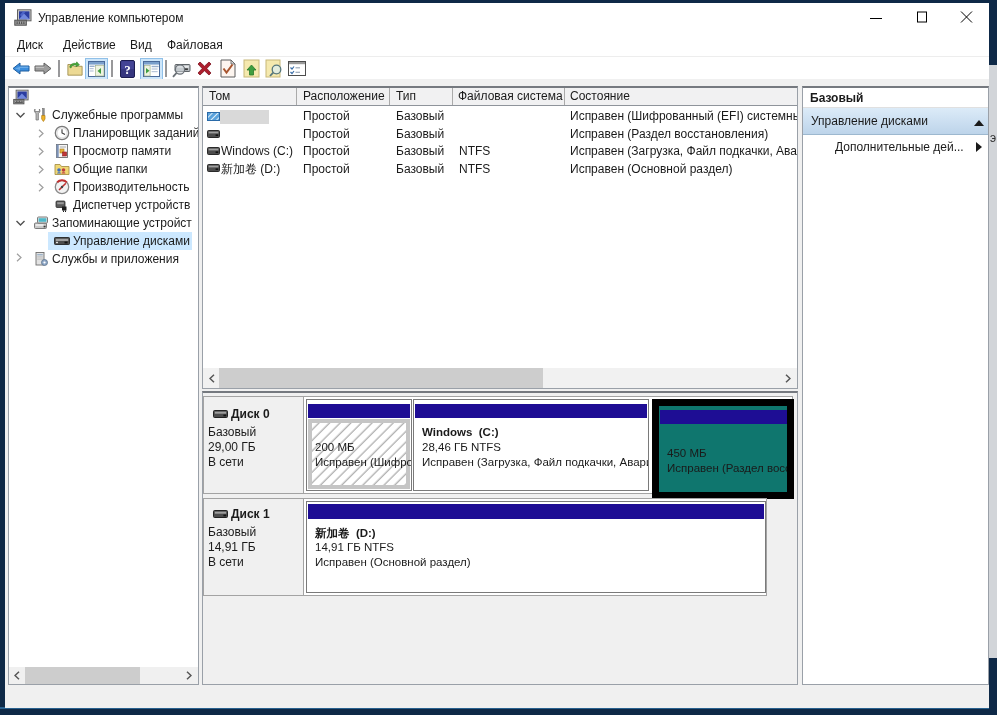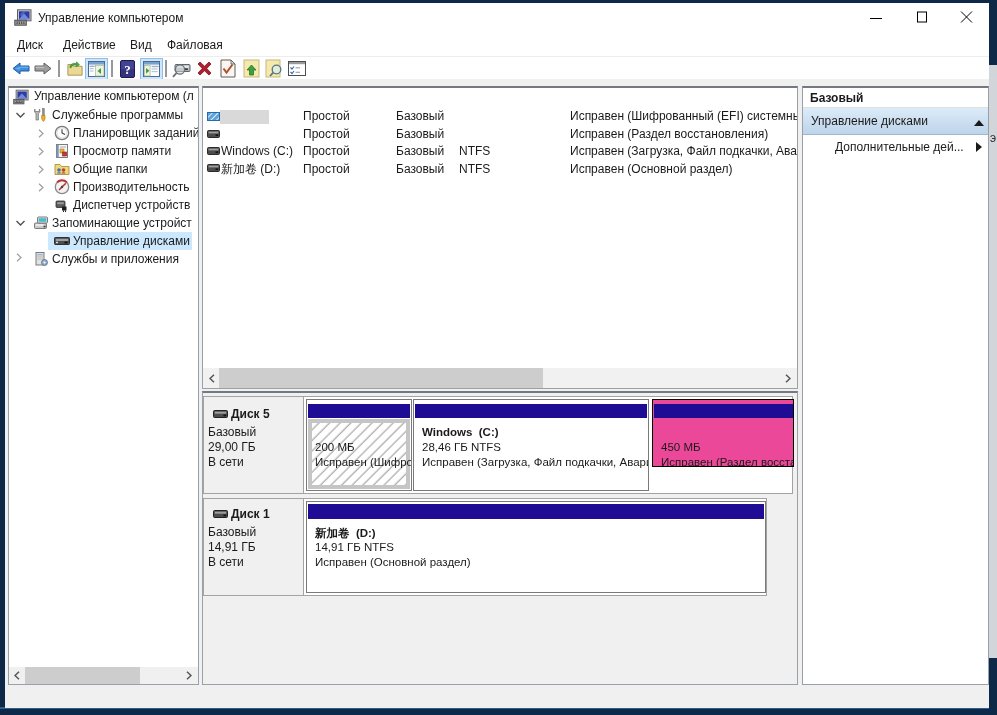--- a/index.html
+++ b/index.html
@@ -143,21 +143,20 @@
   <div class="abs" style="left:39px;top:143.5px;width:144px;height:18px;background:#cce8ff"></div>
 
   <svg class="abs" style="left:4px;top:0.5px" width="16" height="16" viewBox="0 0 18 17">
     <rect x="3.5" y="0.8" width="13.5" height="11" fill="#c9c9c9" stroke="#5f5f5f"></rect>
     <rect x="5" y="2.3" width="10.5" height="8" fill="#2b3da0"></rect>
     <path d="M5 10.3 L10 4.5 L15.5 10.3 Z" fill="#7e95e8" opacity="0.85"></path>
     <rect x="0.8" y="11.2" width="11.5" height="5" fill="#9d9d9d" stroke="#4f4f4f"></rect>
     <rect x="2" y="12.5" width="9" height="2.4" fill="#404040"></rect>
     <line x1="2.4" y1="13.4" x2="10.6" y2="13.4" stroke="#fff" stroke-width="0.8" stroke-dasharray="1 0.8"></line>
   </svg>
-  <div class="trow" style="left:25px;top:-1px">Управление компьютером (л</div>
 
   <svg class="abs" style="left:7px;top:22.5px" width="9" height="9" viewBox="0 0 9 9">
         <path d="M0.5 2 L4.5 6 L8.5 2" fill="none" stroke="#505050" stroke-width="1.4"></path>
       </svg>
   <svg class="abs" style="left:24px;top:18.5px" width="16" height="16" viewBox="0 0 16 16">
     <path d="M2 2 C1 3.5 1.2 5.5 3 6.3 L3 13 L5.4 13 L5.4 6.3 C7.2 5.5 7.4 3.5 6.4 2 L6.4 4.5 L2 4.5 Z" fill="#b9b9b9" stroke="#6e6e6e" stroke-width="0.7"></path>
     <rect x="9.6" y="1.5" width="1.6" height="7" fill="#8f8f8f" stroke="#5f5f5f" stroke-width="0.5"></rect>
     <path d="M8.7 8.5 L12 8.5 L12 12 L10.4 14.5 L8.7 12 Z" fill="#f0b429" stroke="#b07b10" stroke-width="0.7"></path>
   </svg>
   <div class="trow" style="left:43px;top:17.5px">Служебные программы</div>
@@ -255,20 +254,31 @@
         </svg>
     <div class="abs" style="left:16px;top:0;width:115px;height:17px;background:#cdcdcd"></div>
     <svg class="abs" style="left:177px;top:4px" width="6" height="9" viewBox="0 0 6 9">
           <path d="M1 0.8 L5 4.5 L1 8.2" fill="none" stroke="#555" stroke-width="1.5"></path>
         </svg>
   </div>
 </div>
 
 <div class="panel" id="vol" style="left:202px;top:86px;width:596px;height:303px">
 
+  <div class="abs" style="left:0;top:0;width:594px;height:18px;background:#f1f1f2;border-bottom:1px solid #8f949b">
+    <div class="abs" style="left:93px;top:0;width:1px;height:18px;background:#aaaaaa"></div>
+    <div class="abs" style="left:186px;top:0;width:1px;height:18px;background:#aaaaaa"></div>
+    <div class="abs" style="left:249px;top:0;width:1px;height:18px;background:#aaaaaa"></div>
+    <div class="abs" style="left:361px;top:0;width:1px;height:18px;background:#aaaaaa"></div>
+    <div class="vtxt" style="left:6px;top:1px">Том</div>
+    <div class="vtxt" style="left:100px;top:1px">Расположение</div>
+    <div class="vtxt" style="left:193px;top:1px">Тип</div>
+    <div class="vtxt" style="left:255px;top:1px">Файловая система</div>
+    <div class="vtxt" style="left:367px;top:1px">Состояние</div>
+  </div>
 
   <div class="abs" style="left:17px;top:23px;width:49px;height:14px;background:#d9d9d9"></div>
   <svg class="abs" style="left:4px;top:25px" width="13" height="9" viewBox="0 0 13 9">
     <defs>
           <pattern id="hs" width="4" height="4" patternUnits="userSpaceOnUse" patternTransform="rotate(45)">
       <rect width="4" height="4" fill="#5aa2dc"></rect>
             <line x1="0" y1="0" x2="0" y2="4" stroke="#fff" stroke-width="1.6"></line>
           </pattern>
         </defs>
     <rect x="0.5" y="0.5" width="12" height="8" fill="url(#hs)" stroke="#2a6aa8"></rect>
@@ -321,21 +331,21 @@
 
 <div class="panel" id="graph" style="left:202px;top:391px;width:596px;height:294px;background:#f0f0f0">
 
   <div class="abs" style="left:0px;top:4px;width:590px;height:98px;background:#fff;border:1px solid #a3a3a3;box-sizing:border-box">
     <div class="abs" style="left:0;top:0;width:99px;height:96px;background:#f0f0f0;border-right:1px solid #a3a3a3">
       <svg class="abs" style="left:9px;top:13px" width="15" height="8" viewBox="0 0 15 8">
         <rect x="0.5" y="0.5" width="14" height="7" rx="1" fill="#4c4c4c" stroke="#222"></rect>
         <rect x="1.8" y="1.7" width="11.4" height="2" fill="#9f9f9f"></rect>
             <rect x="10.4" y="4.6" width="2.8" height="1.7" fill="#111"></rect>
       </svg>
-      <div class="abs b" style="left:27px;top:10px">Диск 5</div>
+      <div class="abs b" style="left:27px;top:10px">Диск 0</div>
       <div class="abs" style="left:4px;top:28px">Базовый</div>
       <div class="abs" style="left:4px;top:43px">29,00 ГБ</div>
       <div class="abs" style="left:4px;top:58px">В сети</div>
     </div>
 
     <div class="abs" style="left:102px;top:2px;width:106px;height:92px;background:#fff;border:1px solid #7a7a7a;box-sizing:border-box;overflow:hidden">
       <div class="abs" style="left:1px;top:4px;width:102px;height:14px;background:#1e0d94"></div>
       <svg class="abs" style="left:1px;top:19px" width="102" height="70">
         <defs>
               <pattern id="hb" width="7.5" height="7.5" patternUnits="userSpaceOnUse" patternTransform="rotate(45)">
@@ -350,21 +360,21 @@
       <div class="ptext" style="left:8px;top:56px">Исправен (Шифрованный (EFI) системный раздел)</div>
     </div>
 
     <div class="abs" style="left:209px;top:2px;width:236px;height:92px;background:#fff;border:1px solid #7a7a7a;box-sizing:border-box;overflow:hidden">
       <div class="abs" style="left:1px;top:4px;width:232px;height:14px;background:#1e0d94"></div>
       <div class="ptext b" style="left:8px;top:26px">Windows&nbsp;&nbsp;(C:)</div>
       <div class="ptext" style="left:8px;top:41px">28,46 ГБ NTFS</div>
       <div class="ptext" style="left:8px;top:56px">Исправен (Загрузка, Файл подкачки, Аварийный дамп памяти, Основной раздел)</div>
     </div>
 
-    <div class="abs" style="left:448px;top:2px;width:142px;height:68px;background:#ec4899;border:1px solid #000000;box-sizing:border-box;overflow:hidden">
+    <div class="abs" style="left:448px;top:2px;width:142px;height:100px;background:#0f766e;border:7px solid #000000;box-sizing:border-box;overflow:hidden">
       <div class="abs" style="left:1px;top:4px;width:140px;height:14px;background:#1e0d94"></div>
       <div class="ptext" style="left:8px;top:41px">450 МБ</div>
       <div class="ptext" style="left:8px;top:56px">Исправен (Раздел восстановления)</div>
     </div>
   </div>
 
   <div class="abs" style="left:0px;top:106px;width:564px;height:98px;background:#fff;border:1px solid #a3a3a3;box-sizing:border-box">
     <div class="abs" style="left:0;top:0;width:99px;height:96px;background:#f0f0f0;border-right:1px solid #a3a3a3">
       <svg class="abs" style="left:9px;top:11px" width="15" height="8" viewBox="0 0 15 8">
         <rect x="0.5" y="0.5" width="14" height="7" rx="1" fill="#4c4c4c" stroke="#222"></rect>

